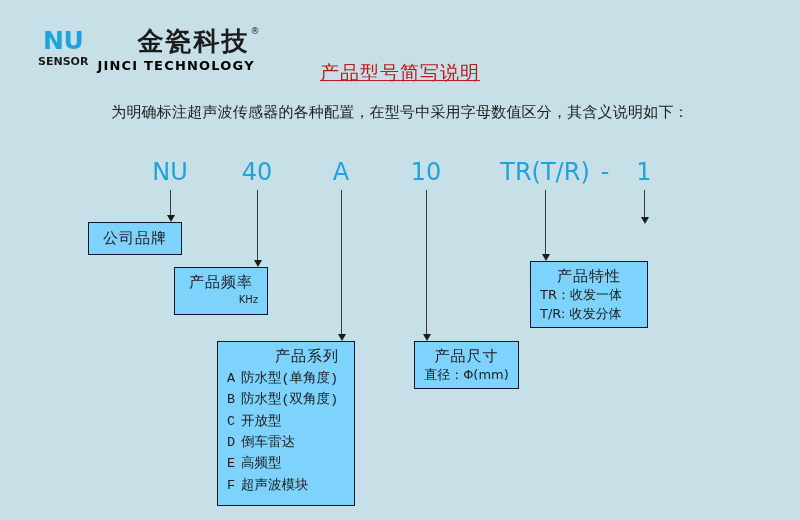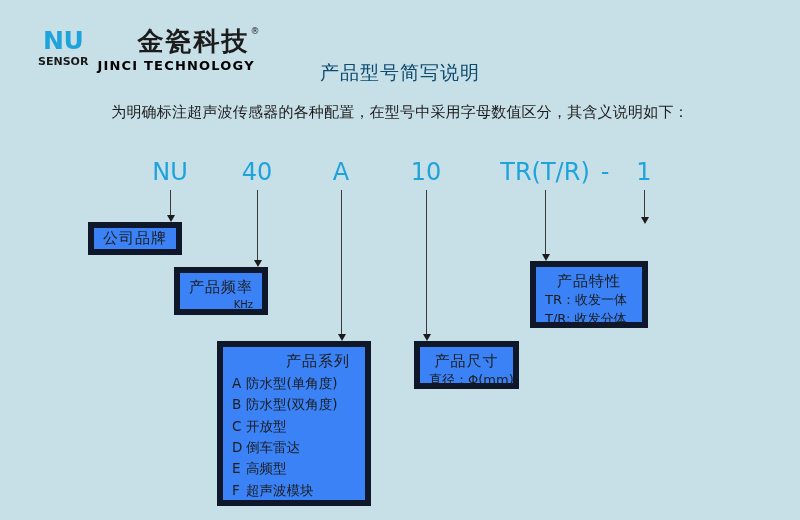--- a/index.html
+++ b/index.html
@@ -88,22 +88,23 @@
   }
 
   
   .title {
     position: absolute;
     left: 0;
     top: 60px;
     width: 800px;
     text-align: center;
     font-size: 19px;
-    color: #0c4a6e;
+    color: #b91c1c;
     letter-spacing: 1px;
+    text-decoration: underline;
   }
   .subtitle {
     position: absolute;
     left: 0;
     top: 103px;
     width: 800px;
     text-align: center;
     font-size: 15px;
     color: #1c1c1c;
     letter-spacing: 0.2px;
@@ -131,22 +132,22 @@
     width: 0; height: 0;
     border-left: 4px solid transparent;
     border-right: 4px solid transparent;
     border-top: 7px solid #1c1c1c;
     transform: translateX(-50%);
   }
 
   
   .box {
     position: absolute;
-    border: 6px solid #0f172a;
-    background: #3b82f6;
+    border: 1px solid #0f172a;
+    background: #7dd3fc;
     box-sizing: border-box;
     padding: 5px 9px 6px 9px;
     color: #1c1c1c;
   }
   .box-title {
     font-size: 15px;
     text-align: center;
     letter-spacing: 1px;
     white-space: nowrap;
   }
@@ -167,21 +168,21 @@
     white-space: nowrap;
     line-height: 1.58;
   }
   .series-key {
     display: inline-block;
     width: 14px;
   }
 
   #b-brand  { left: 88px;  top: 222px; width: 94px;  height: 33px; display:flex; align-items:center; justify-content:center; }
   #b-freq   { left: 174px; top: 267px; width: 94px;  height: 48px; }
-  #b-series { left: 217px; top: 341px; width: 154px; height: 165px; }
+  #b-series { left: 217px; top: 341px; width: 138px; height: 165px; font-family: Liberation Mono, monospace; }
   #b-size   { left: 414px; top: 341px; width: 105px; height: 48px; }
   #b-char   { left: 530px; top: 261px; width: 118px; height: 67px; }
   #b-num    { left: 633px; top: 224px; width: 93px;  height: 31px; display:flex; align-items:center; justify-content:center; }
 </style>
 </head>
 <body>
 
 <div id="root">
 
   <div class="logo">

